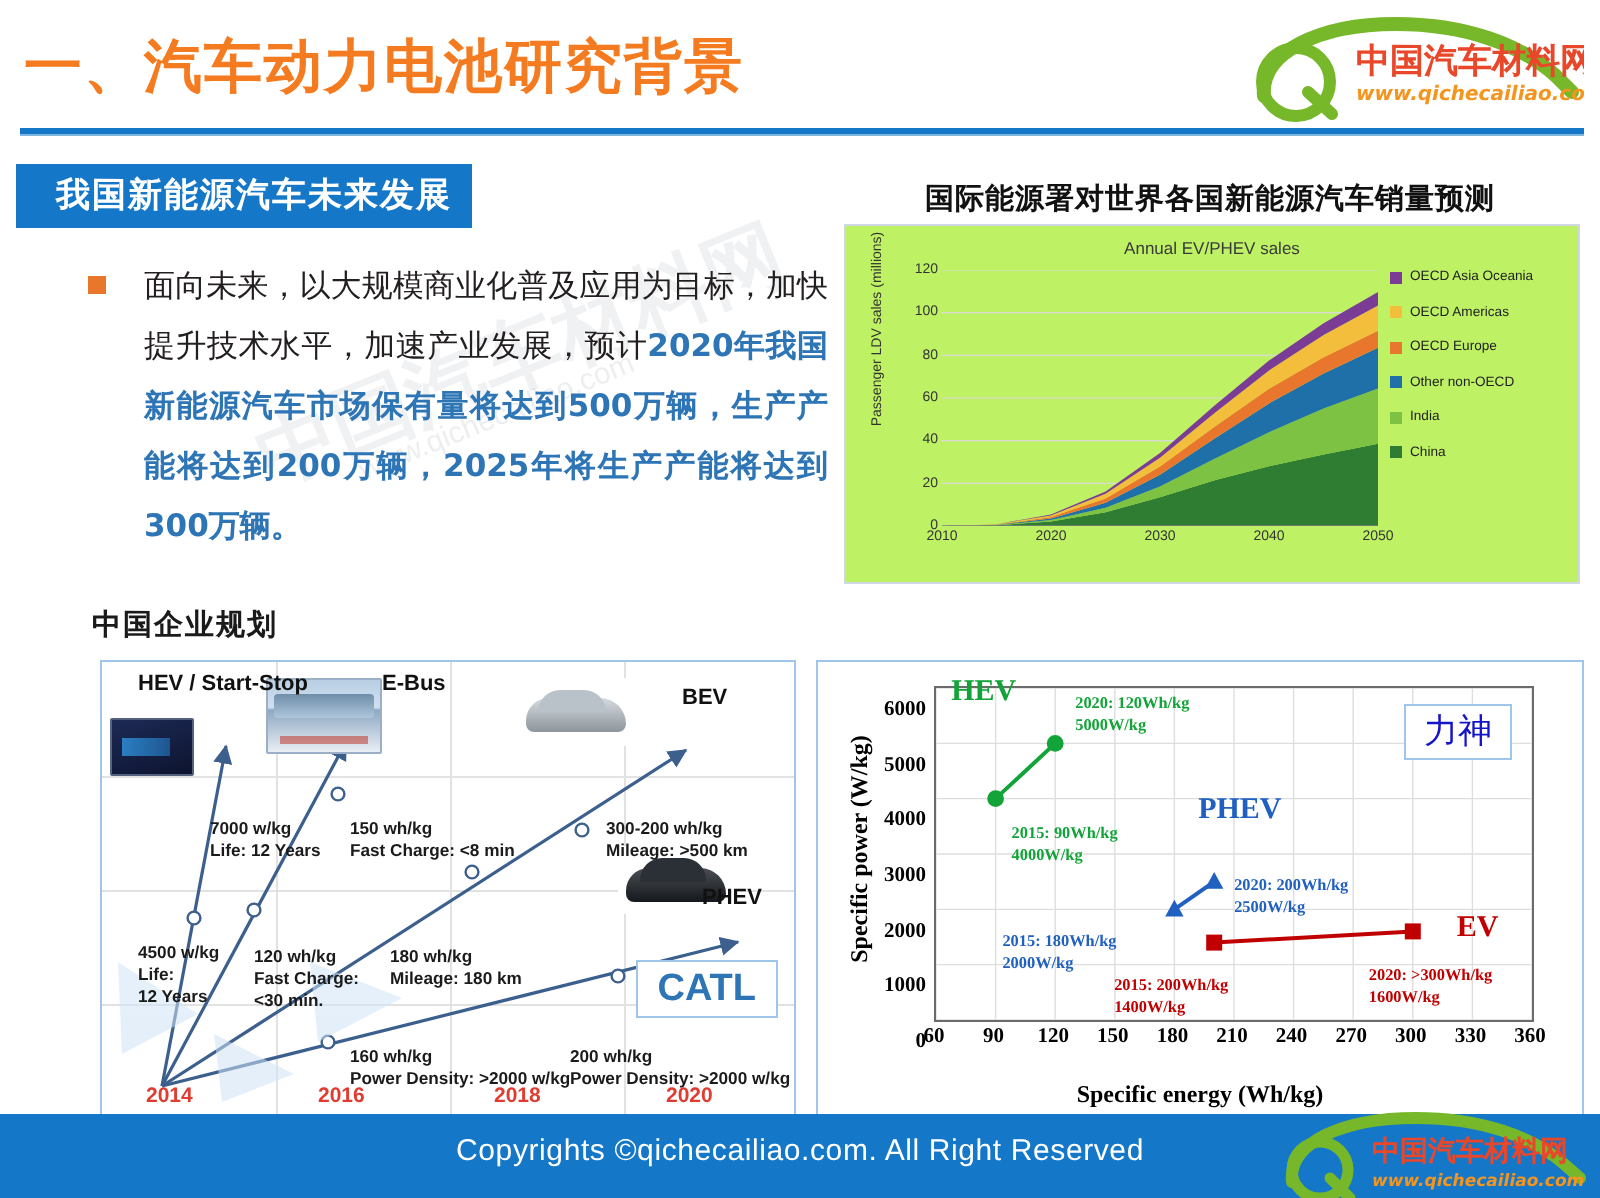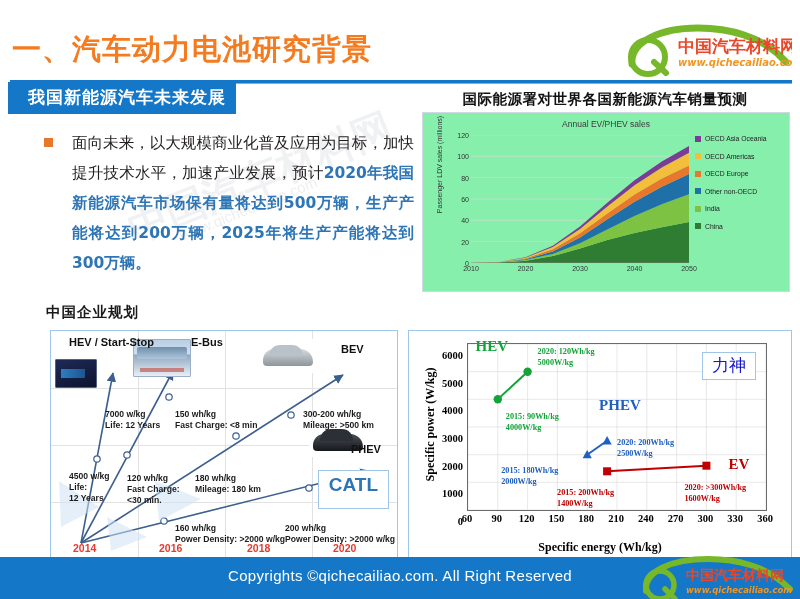--- a/index.html
+++ b/index.html
@@ -5,21 +5,21 @@
   html,body{margin:0;padding:0;}
   body{
     width:800px;height:599px;
     background:#ffffff;
     font-family:"Liberation Sans","DejaVu Sans",sans-serif;
     overflow:hidden;position:relative;
   }
   .slide{position:relative;width:800px;height:599px;}
 
   
-  .hdr{position:absolute;left:0;top:16px;width:800px;height:50px;}
+  .hdr{position:absolute;left:0;top:0;width:800px;height:50px;}
   .hdr-title{
     position:absolute;left:12px;top:14px;
     font-size:29px;font-weight:bold;color:#F47B20;
     letter-spacing:1px;white-space:nowrap;
   }
   .hdr-rule{position:absolute;left:10px;top:64px;width:782px;height:3px;background:#1477C8;}
   .hdr-rule2{position:absolute;left:10px;top:67px;width:782px;height:1px;background:#7FB4DE;}
 
   
   .logo{position:absolute;right:8px;top:8px;width:172px;height:54px;}
@@ -67,21 +67,21 @@
   }
 
   
   .tr-title{
     position:absolute;left:412px;top:90px;width:386px;
     text-align:center;font-size:14.5px;font-weight:bold;color:#111;
     letter-spacing:.5px;
   }
   .areabox{
     position:absolute;left:422px;top:112px;width:368px;height:180px;
-    background:#86efac;border:1px solid #cfd8e3;box-sizing:border-box;
+    background:#bef264;border:1px solid #cfd8e3;box-sizing:border-box;
   }
   .area-sub{
     position:absolute;left:0;top:6px;width:100%;text-align:center;
     font-size:8.5px;color:#3a3a3a;
   }
   .area-ylab{
     position:absolute;left:-54px;top:48px;width:140px;
     transform:rotate(-90deg);transform-origin:center;
     font-size:7px;color:#333;text-align:center;white-space:nowrap;
   }
@@ -105,21 +105,21 @@
     border:1px solid #9fc5e8;background:#fff;box-sizing:border-box;overflow:hidden;
   }
   .rd-grid{position:absolute;inset:0;}
   .rd-grid i{position:absolute;background:#e2e2e2;}
   .rd-svg{position:absolute;inset:0;}
   .rd-lbl{position:absolute;font-size:8.6px;font-weight:bold;color:#1b1b1b;line-height:11px;white-space:nowrap;}
   .rd-cat{position:absolute;font-size:11px;font-weight:bold;color:#111;white-space:nowrap;}
   .rd-year{position:absolute;font-size:10.5px;font-weight:bold;color:#E03C31;bottom:3px;}
   .catl{
     position:absolute;right:8px;bottom:48px;
-    border:1px solid #9fc5e8;padding:3px 10px 12px;
+    border:1px solid #9fc5e8;padding:3px 10px 2px;
     font-size:19px;font-weight:bold;color:#2E75B6;
     font-family:"Liberation Sans",sans-serif;background:#fff;
   }
   
   .ph{position:absolute;border-radius:1px;}
   .ph-batt{
     width:40px;height:27px;background:linear-gradient(160deg,#1d2a55,#0d1430);
     border:1px solid #55627f;
   }
   .ph-batt::after{

